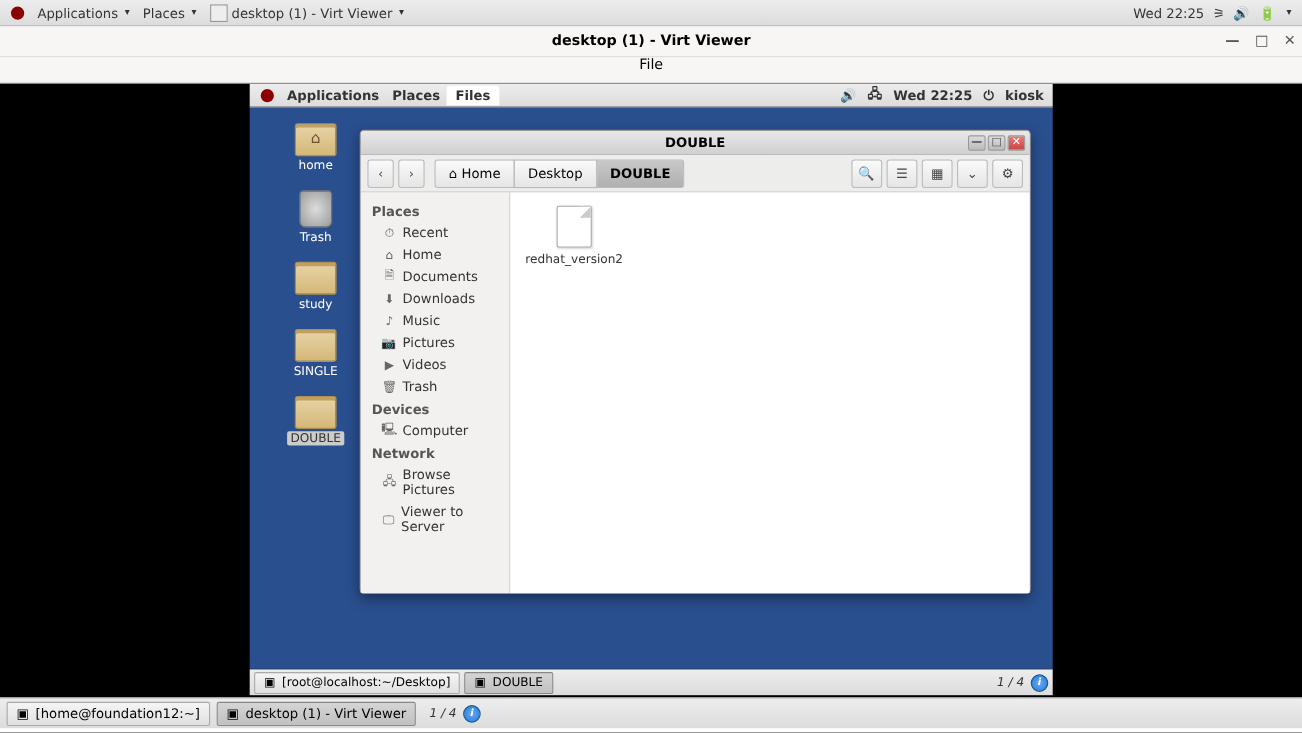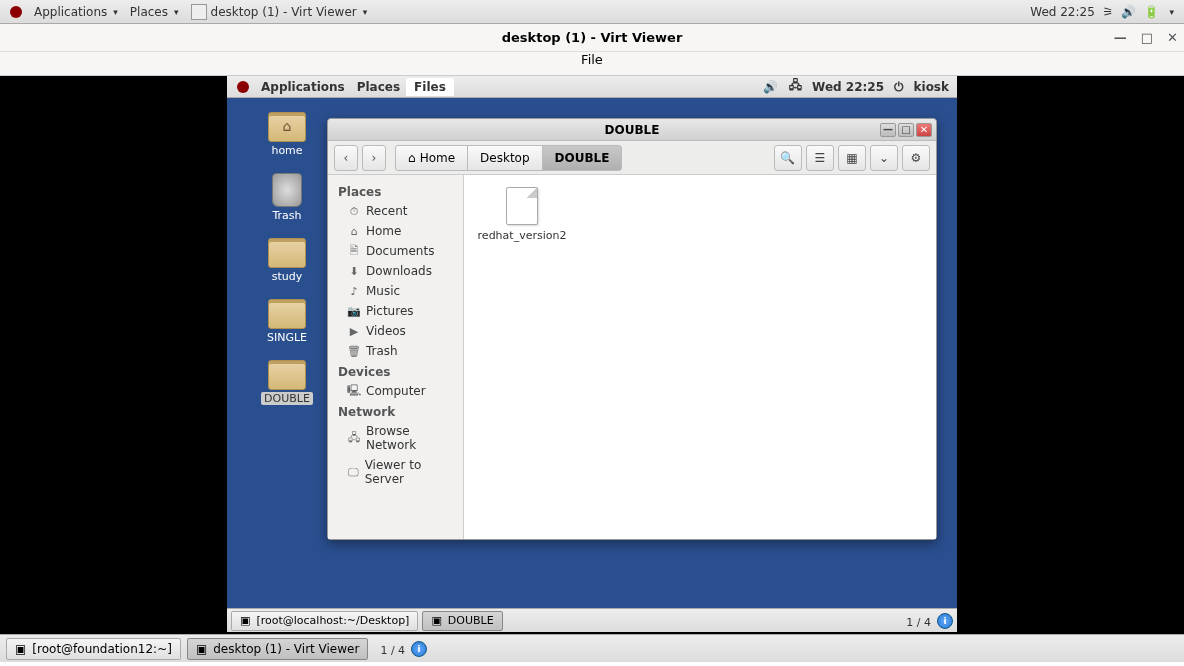--- a/index.html
+++ b/index.html
@@ -67,21 +67,21 @@
 .file { display:flex; flex-direction:column; align-items:center; width:100px; gap:4px; cursor:pointer; }
 .file-glyph { width:32px; height:38px; background:#fff; border:1px solid #aaa; border-radius:2px; position:relative; box-shadow:1px 1px 2px rgba(0,0,0,0.15); }
 .file-glyph::before { content:""; position:absolute; right:0; top:0; width:10px; height:10px; background:linear-gradient(135deg,#fff 48%,#ccc 50%); }
 .file span { font-size:11px; color:#333; text-align:center; }
 
 
 .guest-bottom { height:24px; background:linear-gradient(#ededed,#dcdcdc); border-top:1px solid #aaa; display:flex; align-items:center; font-size:12px; padding:0 4px; gap:4px; }
 .task-btn { height:20px; padding:0 8px; border:1px solid #aaa; background:linear-gradient(#f5f5f5,#e0e0e0); border-radius:2px; display:flex; align-items:center; gap:6px; font-size:11px; cursor:pointer; }
 .task-btn.active { background:linear-gradient(#d5d5d5,#c0c0c0); border-color:#888; }
 .guest-bottom .spacer { flex:1; }
-.ws-ind { font-size:11px; color:#333; display:flex; align-items:flex-end; gap:6px; }
+.ws-ind { font-size:11px; color:#333; display:flex; align-items:center; gap:6px;font-style:italic; }
 .blue-circle { width:16px; height:16px; border-radius:50%; background:radial-gradient(#6af,#27c); border:1px solid #158; display:inline-flex; align-items:center; justify-content:center; color:#fff; font-size:9px; font-weight:bold; }
 
 
 .host-bottom { height:28px; background:linear-gradient(#ededed,#dcdcdc); border-top:1px solid #aaa; display:flex; align-items:center; font-size:12px; padding:0 6px; gap:6px; }
 .host-bottom .task-btn { height:22px; font-size:12px; }
 </style>
 </head>
 <body>
 
 <div class="outer-top">
@@ -241,21 +241,21 @@
                 <span>Trash</span>
               </div>
             <div class="side-head">Devices</div>
             <div class="side-item">
                 <span class="side-ico">🖳</span>
                 <span>Computer</span>
               </div>
             <div class="side-head">Network</div>
             <div class="side-item">
                 <span class="side-ico">🖧</span>
-                <span>Browse Network</span>
+                <span>Browse Pictures</span>
               </div>
             <div class="side-item">
                 <span class="side-ico">🖵</span>
                 <span>Viewer to Server</span>
               </div>
           </div>
           <div class="nau-content">
             <div class="file">
                 <div class="file-glyph"></div>
                 <span>redhat_version2</span>
@@ -280,21 +280,21 @@
           <span class="blue-circle">i</span>
         </div>
     </div>
 
   </div>
 </div>
 
 <div class="host-bottom">
   <div class="task-btn">
       <span>▣</span>
-      <span>[root@foundation12:~]</span>
+      <span>[home@foundation12:~]</span>
     </div>
   <div class="task-btn active">
       <span>▣</span>
       <span>desktop (1) - Virt Viewer</span>
     </div>
   <div class="spacer"></div>
   <div class="ws-ind">
       <span>1 / 4</span>
       <span class="blue-circle">i</span>
     </div>

